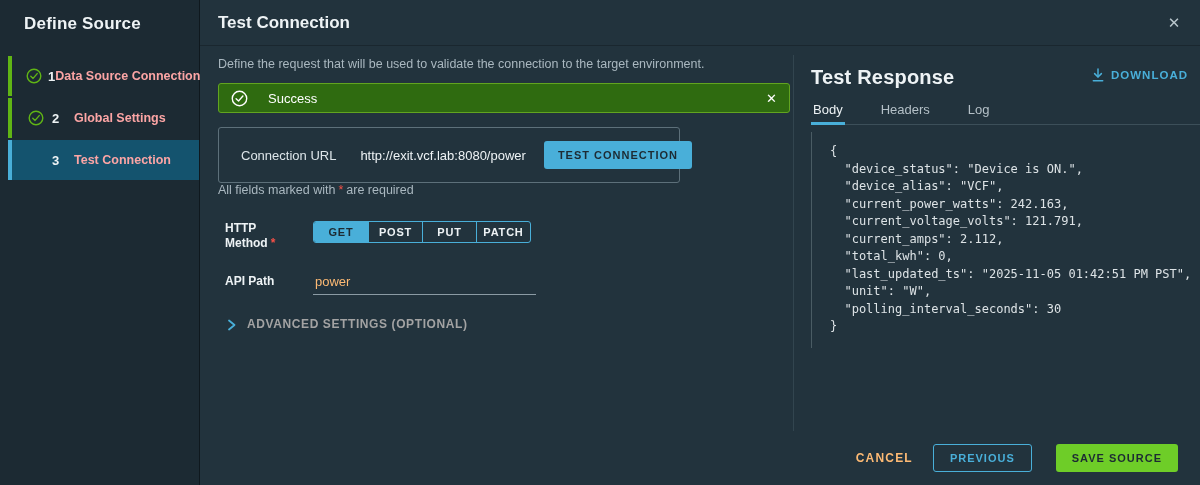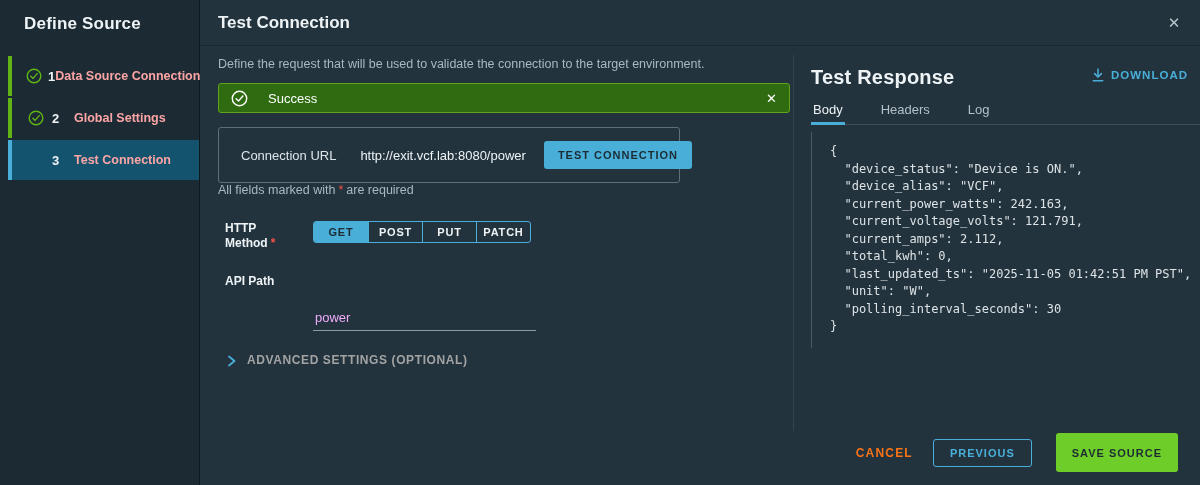--- a/index.html
+++ b/index.html
@@ -41,44 +41,44 @@
   .red{color:#f55047;margin:0 3px;}
   .row{display:flex;margin-top:24px;}
   .row .field-label{width:95px;font-size:12px;font-weight:bold;color:#eef3f5;line-height:15px;padding-left:7px;}
   .segmented{display:inline-flex;height:22px;border:1px solid #49afd9;border-radius:3px;overflow:hidden;align-self:flex-start;}
   .seg-btn{width:54px;line-height:20px;text-align:center;font-size:11px;font-weight:bold;letter-spacing:.8px;
     color:#eef3f5;background:transparent;border:none;border-left:1px solid #49afd9;font-family:inherit;cursor:pointer;padding:0;}
   .seg-btn:first-child{border-left:none;}
   .seg-btn.selected{background:#49afd9;color:#1d2b33;}
   .row.api{margin-top:23px;}
   .text-input{width:223px;background:transparent;border:none;border-bottom:1px solid #8b9ba4;
-    color:#f0abfc;font-family:inherit;font-size:13px;padding:0 0 5px 2px;outline:none;margin-top:36px;}
+    color:#fdba74;font-family:inherit;font-size:13px;padding:0 0 5px 2px;outline:none;}
   .advanced{margin-top:22px;display:flex;align-items:flex-end;color:#a3a3a3;font-size:12px;font-weight:bold;
     letter-spacing:.6px;cursor:pointer;padding-left:8px;}
   .advanced .chev{margin-right:10px;display:flex;}
   
   .response{position:absolute;left:793px;top:55px;width:407px;height:376px;border-left:1px solid #32454f;padding-left:17px;}
   .resp-head{display:flex;align-items:flex-start;justify-content:space-between;margin-top:11px;padding-right:12px;}
   .resp-title{margin:0;font-size:20px;font-weight:bold;color:#eef3f5;letter-spacing:.2px;}
   .download{display:flex;align-items:center;gap:7px;color:#49afd9;font-size:11.5px;font-weight:bold;
     letter-spacing:1px;cursor:pointer;margin-top:2px;}
   .tabs{display:flex;gap:34px;margin-top:13px;border-bottom:1px solid #3c4f59;padding-right:12px;}
   .tab{padding:0 2px 7px 2px;font-size:13px;color:#b4c0c7;cursor:pointer;position:relative;}
   .tab.active{color:#eef3f5;}
   .tab.active::after{content:"";position:absolute;left:0;right:0;bottom:-1px;height:3px;background:#49afd9;}
   .code{margin-top:7px;border-left:1px solid #4a5c64;padding:11px 0 12px 18px;
     font-family:"DejaVu Sans Mono",monospace;font-size:12px;line-height:17.5px;color:#dde3e6;}
   .code div{white-space:pre;}
   
   .footer{position:absolute;right:22px;bottom:13px;display:flex;align-items:center;gap:20px;}
-  .btn-link{background:none;border:none;color:#f97316;font-family:inherit;font-size:12px;font-weight:bold;
+  .btn-link{background:none;border:none;color:#fdba74;font-family:inherit;font-size:12px;font-weight:bold;
     letter-spacing:1.2px;cursor:pointer;padding:0;}
   .btn-outline{height:28px;padding:0 16px;background:transparent;border:1px solid #49afd9;border-radius:3px;
     color:#49afd9;font-family:inherit;font-size:11px;font-weight:bold;letter-spacing:1px;cursor:pointer;}
-  .btn-success{height:39px;padding:0 16px;background:#6ecd28;border:none;border-radius:3px;
+  .btn-success{height:28px;padding:0 16px;background:#6ecd28;border:none;border-radius:3px;
     color:#1d2b33;font-family:inherit;font-size:11px;font-weight:bold;letter-spacing:1px;cursor:pointer;margin-left:4px;}
   svg{display:block;}
 </style>
 </head>
 <body>
 
 <div class="app">
 
   <aside class="sidebar">
     <h1 class="sidebar-title">Define Source</h1>

